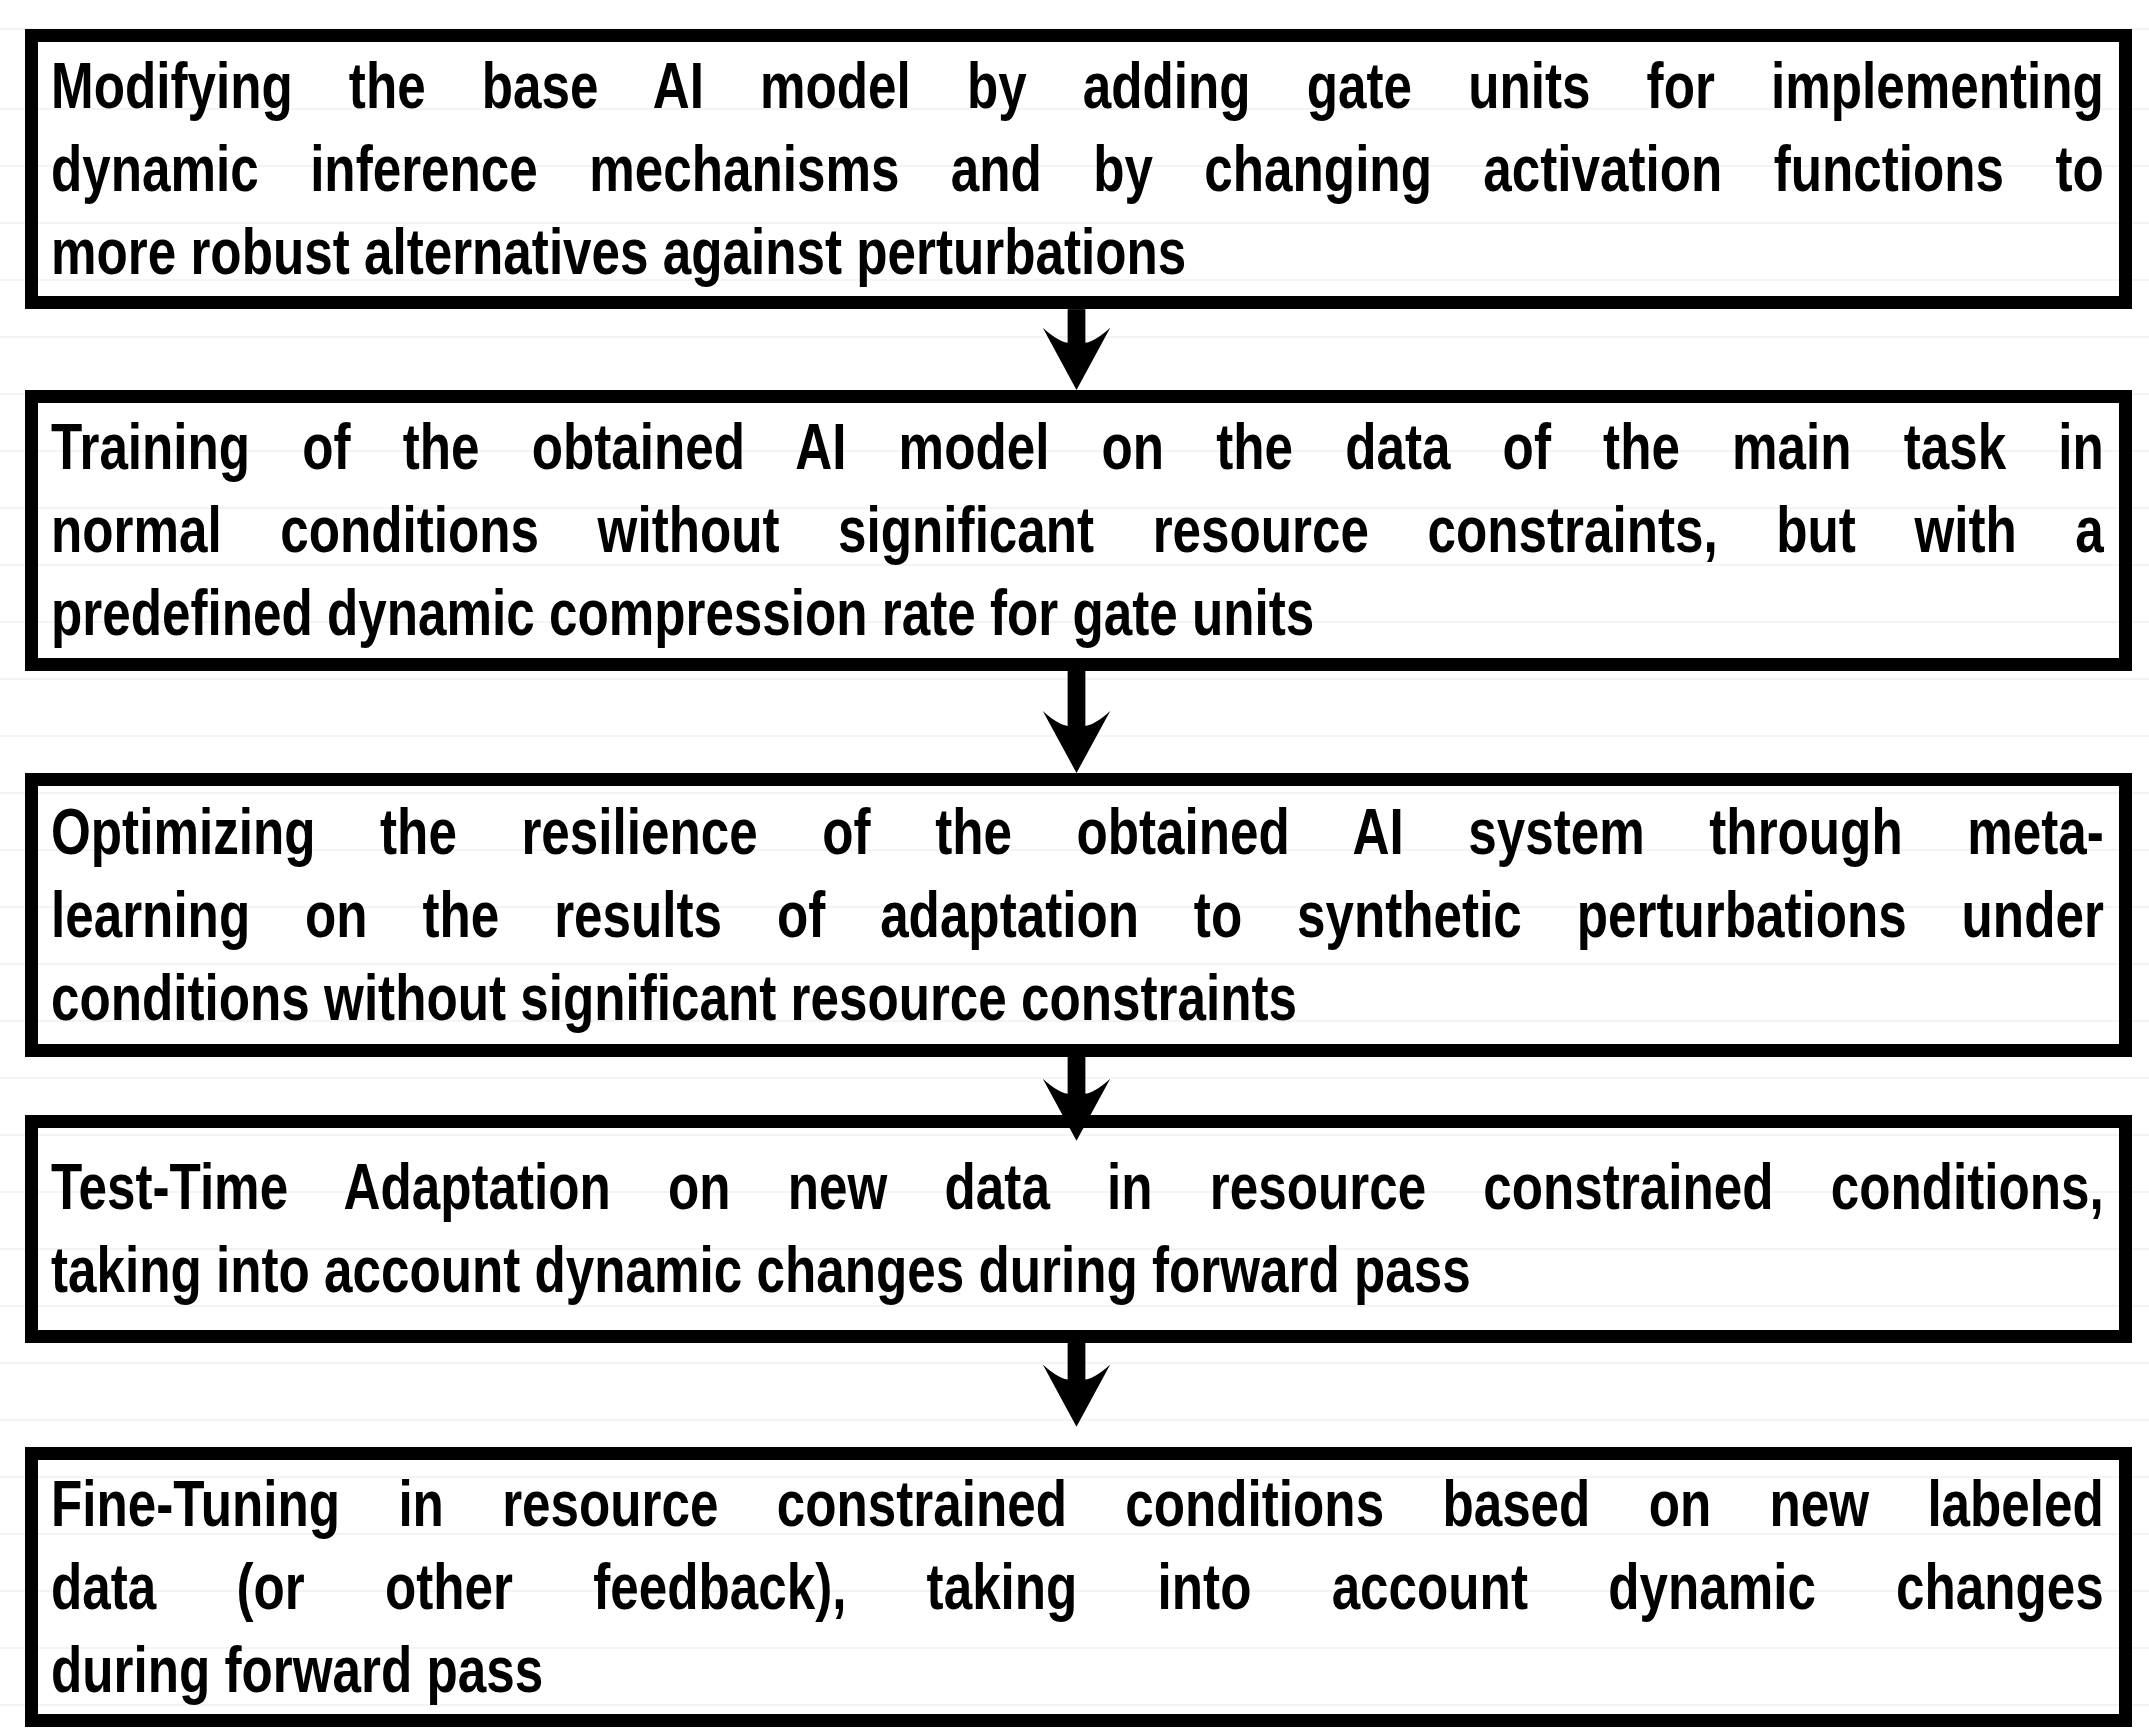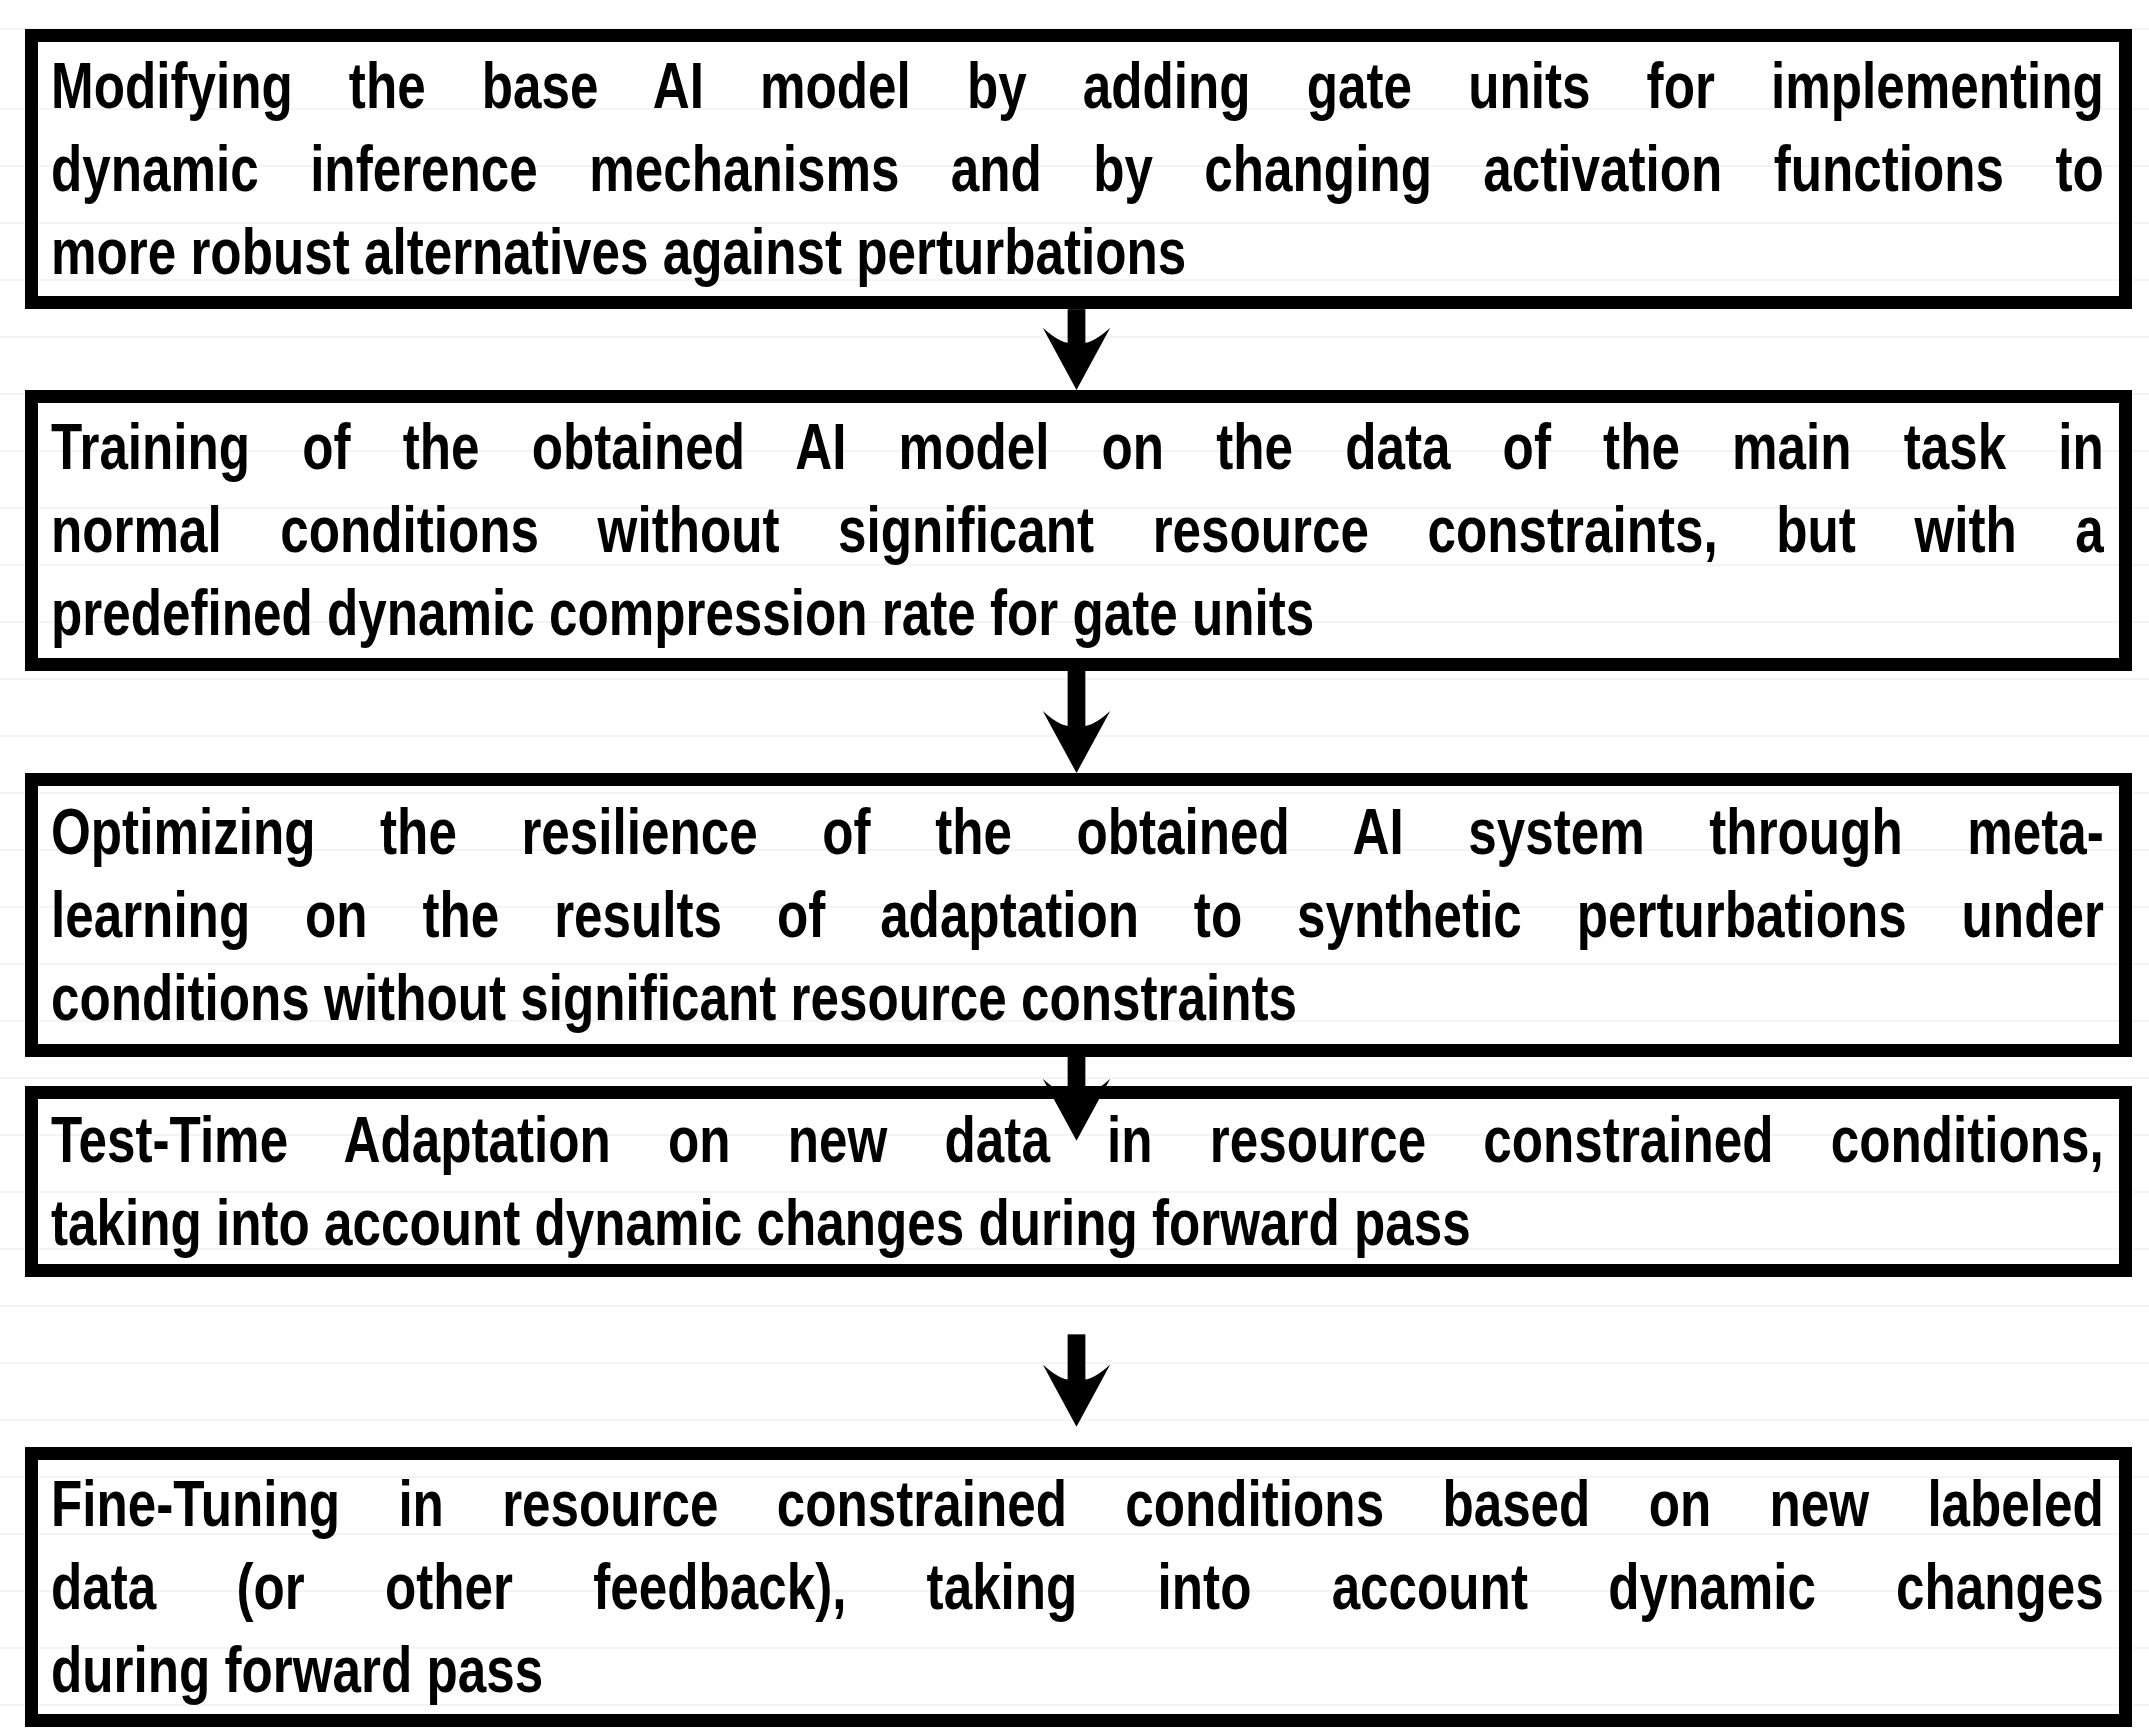--- a/index.html
+++ b/index.html
@@ -95,21 +95,21 @@
     <div class="line">conditions without significant resource constraints</div>
   </div>
 
   <div class="arrow" style="top:1050px; height:91px;">
     <svg width="71" height="91" viewBox="0 0 80 102" xmlns="http://www.w3.org/2000/svg">
       <rect x="30" y="0" width="20" height="50" fill="#000000"></rect>
       <path d="M2,32 Q26,54 40,48 Q54,54 78,32 L40,102 Z" fill="#000000"></path>
     </svg>
   </div>
 
-  <div class="box" style="top:1086px; height:191px;">
+  <div class="box" style="top:1115px; height:228px;">
     <div class="line just">Test-Time Adaptation on new data in resource constrained conditions,</div>
     <div class="line">taking into account dynamic changes during forward pass</div>
   </div>
 
   <div class="arrow" style="top:1334px; height:93px;">
     <svg width="71" height="93" viewBox="0 0 80 104" xmlns="http://www.w3.org/2000/svg">
       <rect x="30" y="0" width="20" height="52" fill="#000000"></rect>
       <path d="M2,34 Q26,56 40,50 Q54,56 78,34 L40,104 Z" fill="#000000"></path>
     </svg>
   </div>

